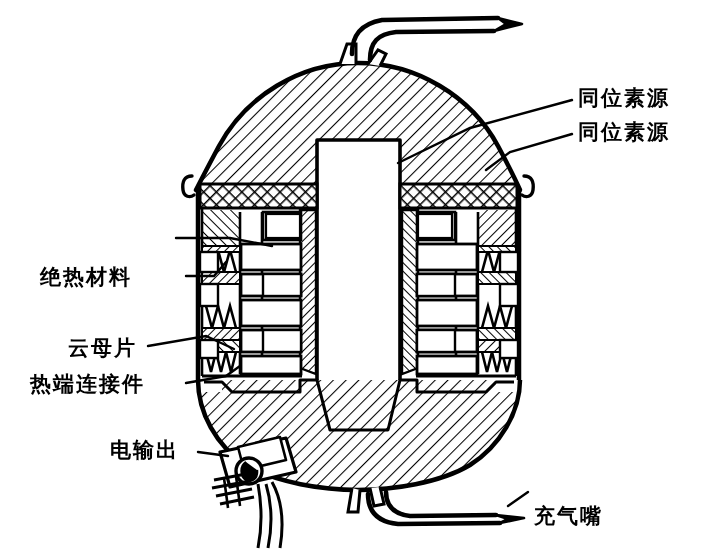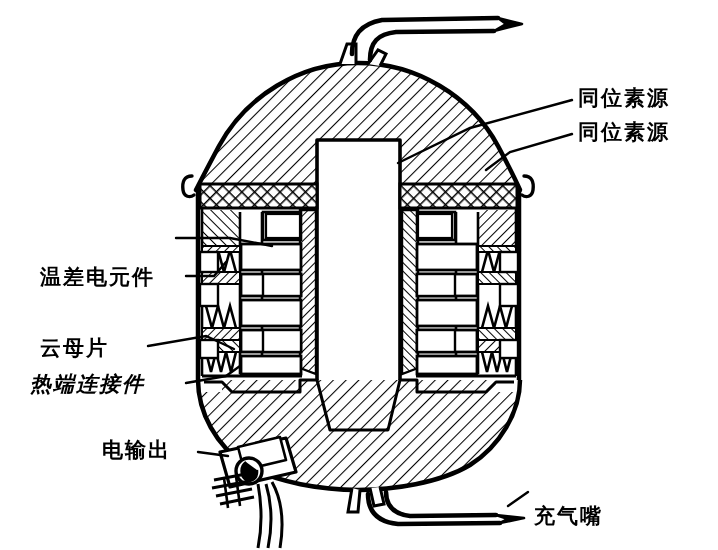--- a/index.html
+++ b/index.html
@@ -36,23 +36,23 @@
     line-height: 1;
     letter-spacing: 2px;
     color: #000000;
     white-space: nowrap;
     -webkit-font-smoothing: none;
   }
   .lbl-isotope-source   { left: 578px; top: 88px;  }
   .lbl-insulation       { left: 578px; top: 122px; }
   .lbl-thermoelectric   { left: 28px;  top: 229px; }
   .lbl-cold-junction    { left: 40px;  top: 267px; }
-  .lbl-mica             { left: 40px;  top: 338px; }
-  .lbl-hot-junction     { left: 30px;  top: 374px; font-style: italic; }
-  .lbl-power-output     { left: 102px; top: 440px; }
+  .lbl-mica             { left: 68px;  top: 338px; }
+  .lbl-hot-junction     { left: 30px;  top: 374px; }
+  .lbl-power-output     { left: 110px; top: 440px; }
   .lbl-gas-fill         { left: 534px; top: 484px; margin-top: 22px; }
 </style>
 </head>
 <body>
 
 <div id="figure-root">
 
   <svg id="diagram-svg" viewBox="0 0 718 550">
     <defs>
 
@@ -293,21 +293,21 @@
       <path d="M 198 452 L 228 456"></path>
       <path d="M 528 492 L 508 506"></path>
     </g>
   </svg>
 
   <div class="cn-label lbl-isotope-source">同位素源</div>
 
   <div class="cn-label lbl-insulation">同位素源</div>
 
 
-  <div class="cn-label lbl-cold-junction">温差电元件</div>
+  <div class="cn-label lbl-cold-junction">绝热材料</div>
 
   <div class="cn-label lbl-mica">云母片</div>
 
   <div class="cn-label lbl-hot-junction">热端连接件</div>
 
   <div class="cn-label lbl-power-output">电输出</div>
 
   <div class="cn-label lbl-gas-fill">充气嘴</div>
 
 </div>

